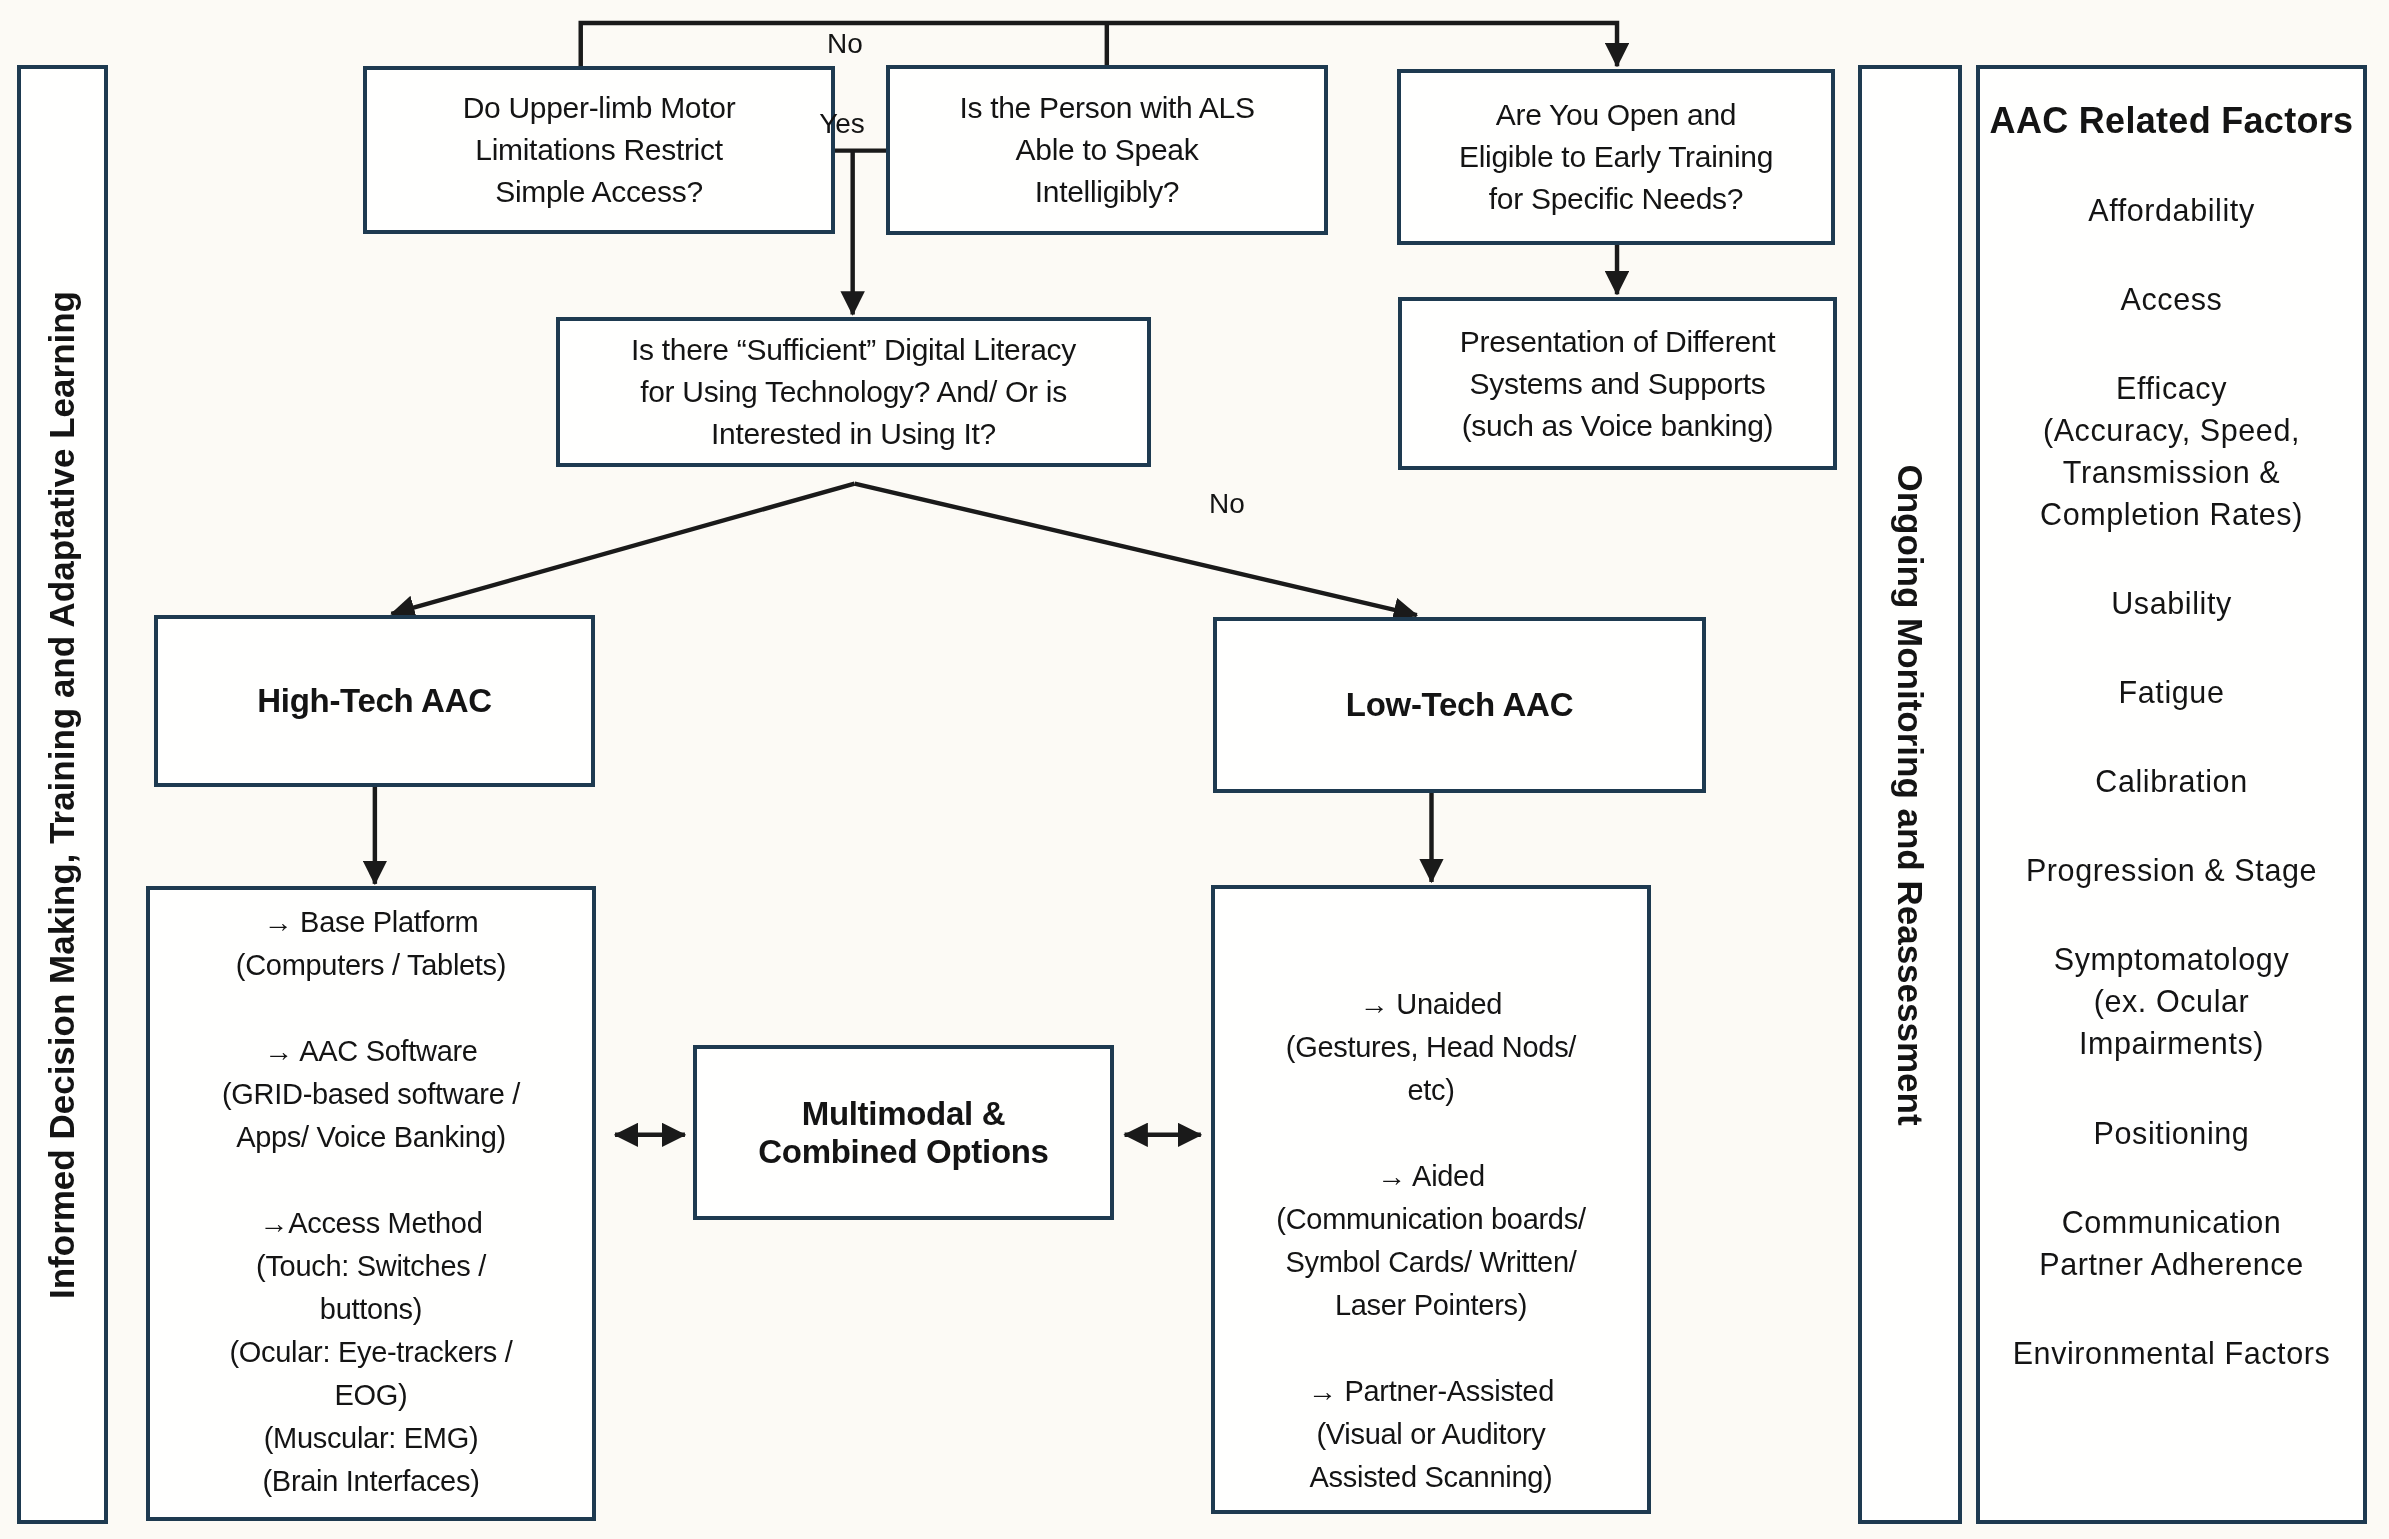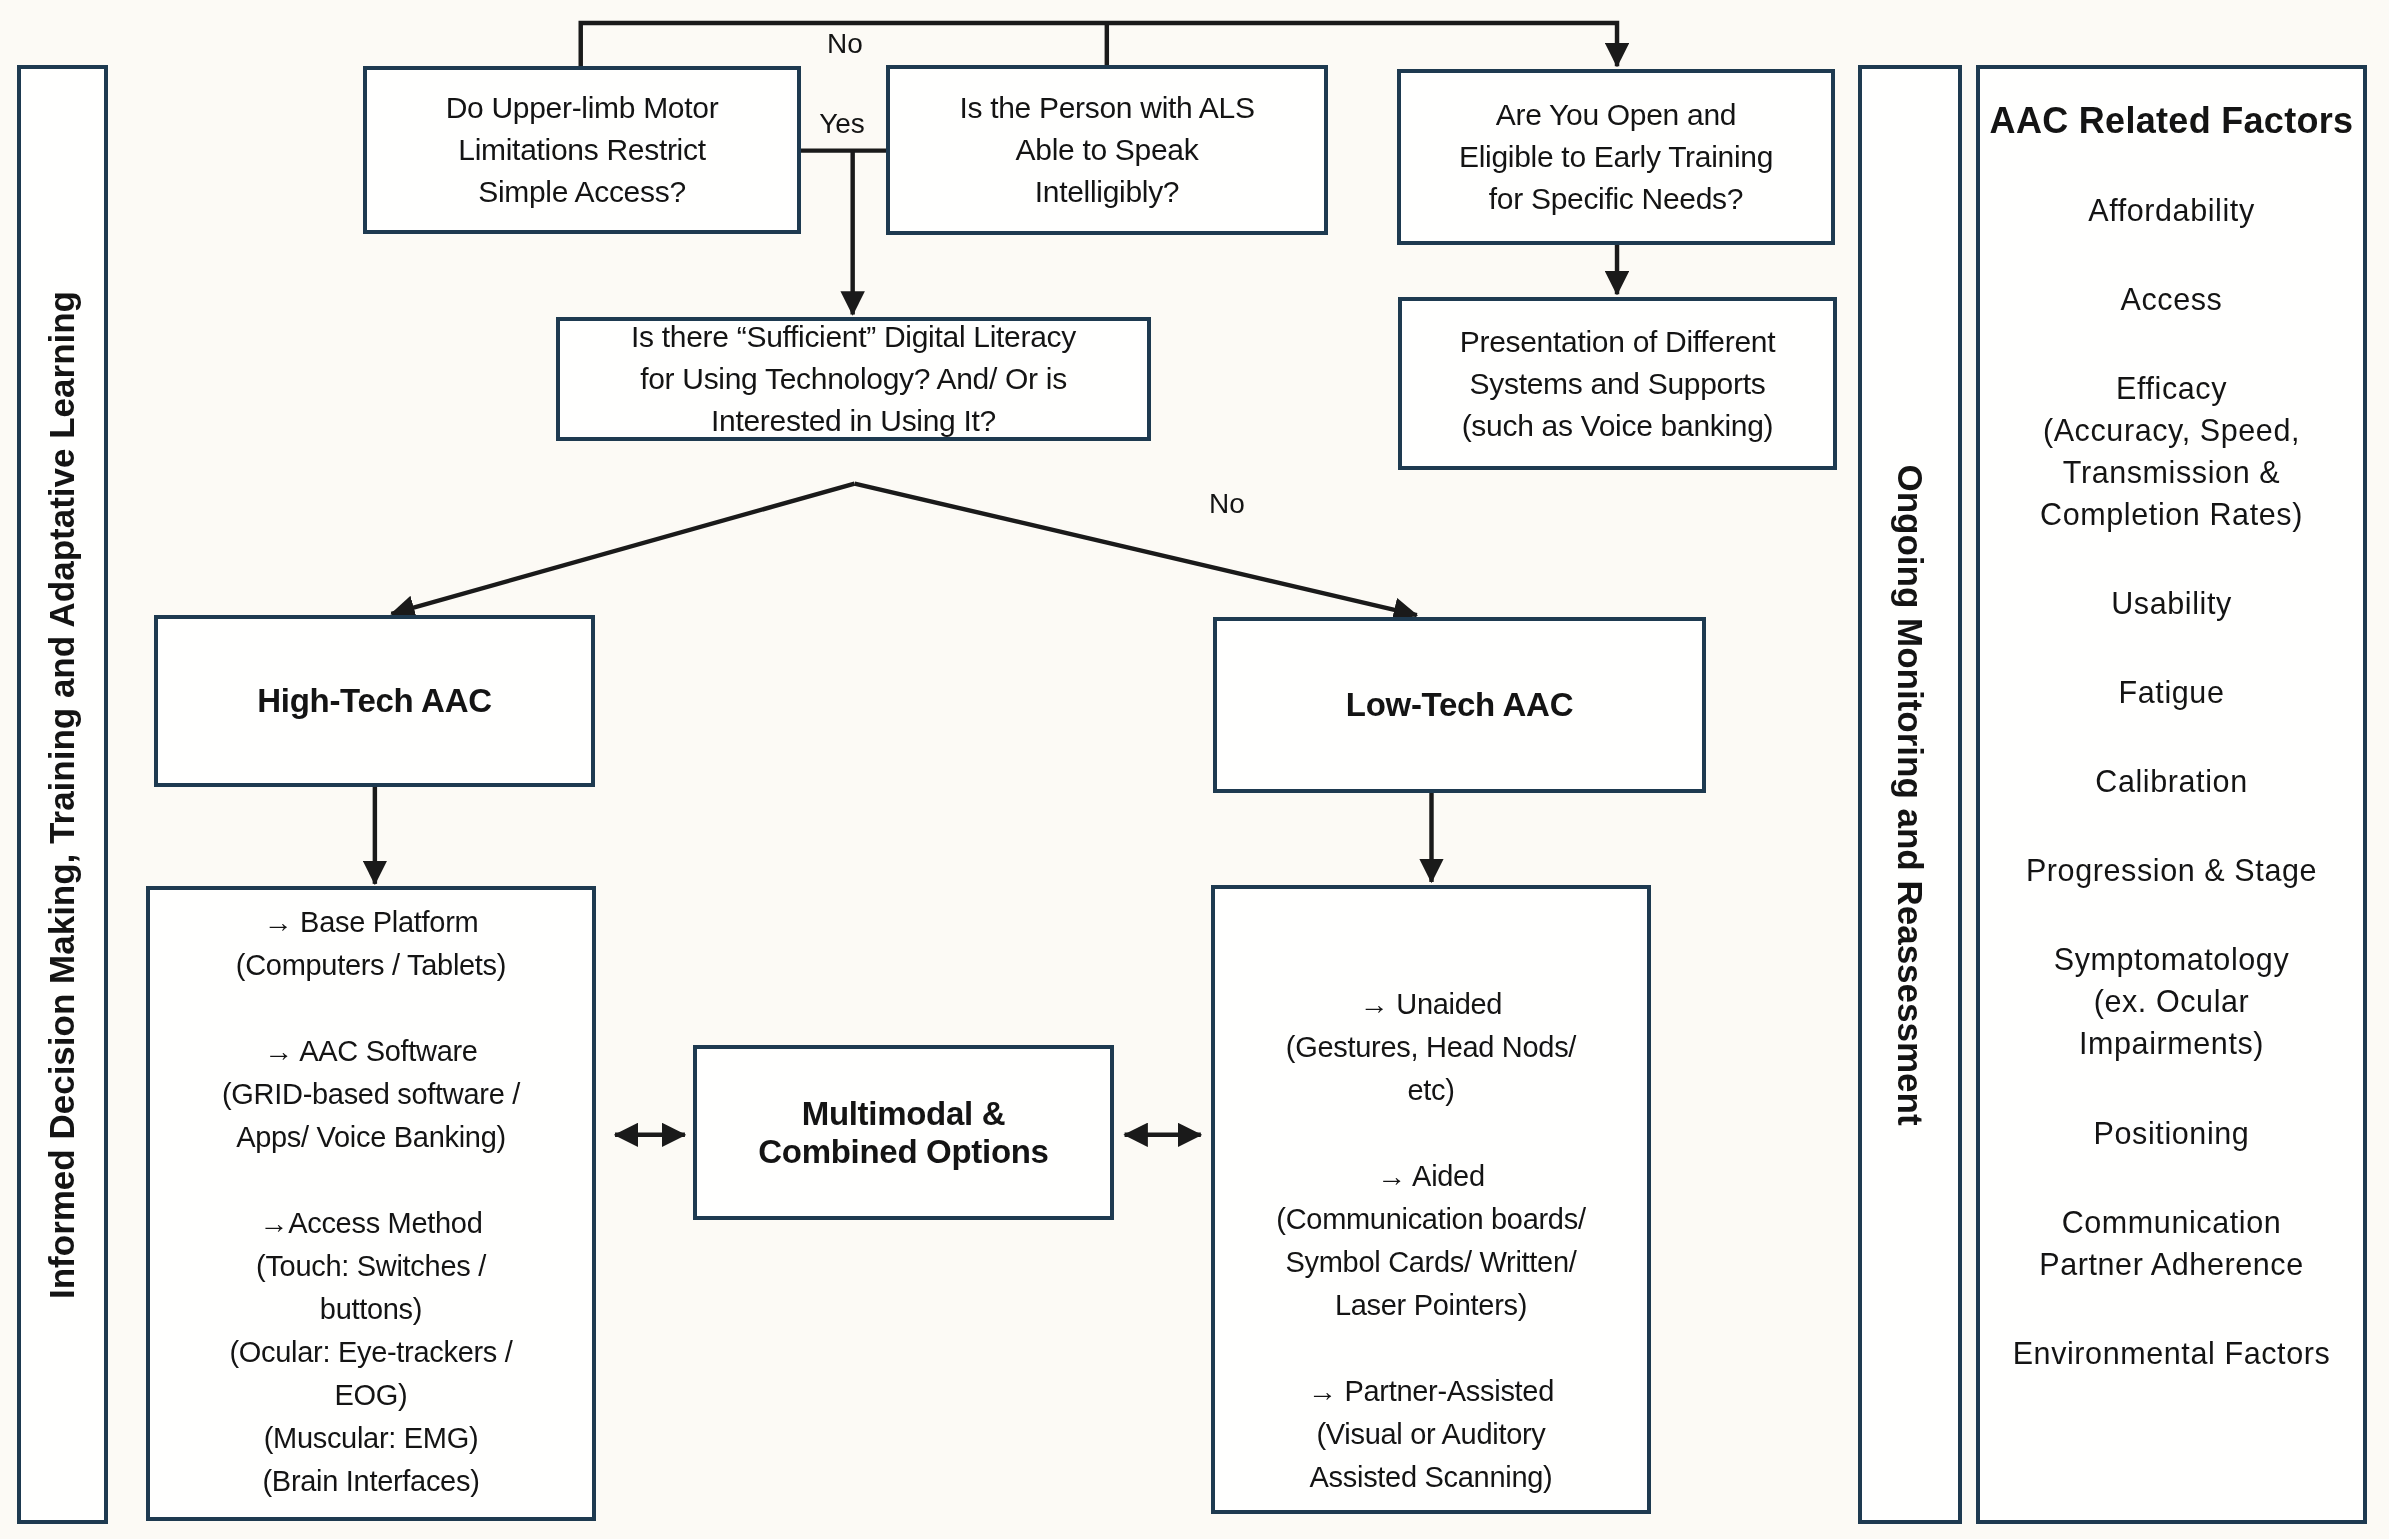--- a/index.html
+++ b/index.html
@@ -63,21 +63,21 @@
     <path class="ln" d="M590,1238 L590,1391" marker-end="url(#arw)"></path>
     <path class="ln" d="M2253,1248 L2253,1388" marker-end="url(#arw)"></path>
     <path class="ln" d="M968,1786 L1078,1786" marker-start="url(#arw)" marker-end="url(#arw)"></path>
     <path class="ln" d="M1770,1786 L1890,1786" marker-start="url(#arw)" marker-end="url(#arw)"></path>
   </svg>
 
   <div class="vbar" style="left:16.5px;top:65px;width:91px;height:1459px;">
     <div class="rot rot-ccw">Informed Decision Making, Training and Adaptative Learning</div>
   </div>
 
-  <div class="box qbox" style="left:363px;top:66px;width:438px;height:168px;">
+  <div class="box qbox" style="left:363px;top:66px;width:472px;height:168px;">
     <span>Do Upper-limb Motor
 Limitations Restrict
 Simple Access?</span>
   </div>
 
   <div class="box qbox" style="left:886px;top:65px;width:442px;height:170px;">
     <span>Is the Person with ALS
 Able to Speak
 Intelligibly?</span>
   </div>
@@ -85,21 +85,21 @@
   <div class="box qbox" style="left:1397px;top:69px;width:438px;height:176px;">
     <span>Are You Open and
 Eligible to Early Training
 for Specific Needs?</span>
   </div>
 
   <div class="elabel" style="left:813px;top:28px;width:64px;">No</div>
   <div class="elabel" style="left:807px;top:108px;width:70px;">Yes</div>
   <div class="elabel" style="left:1192px;top:488px;width:70px;">No</div>
 
-  <div class="box qbox" style="left:556px;top:317px;width:595px;height:124px;">
+  <div class="box qbox" style="left:556px;top:317px;width:595px;height:150px;">
     <span>Is there “Sufficient” Digital Literacy
 for Using Technology? And/ Or is
 Interested in Using It?</span>
   </div>
 
   <div class="box qbox" style="left:1398px;top:297px;width:439px;height:173px;">
     <span>Presentation of Different
 Systems and Supports
 (such as Voice banking)</span>
   </div>

